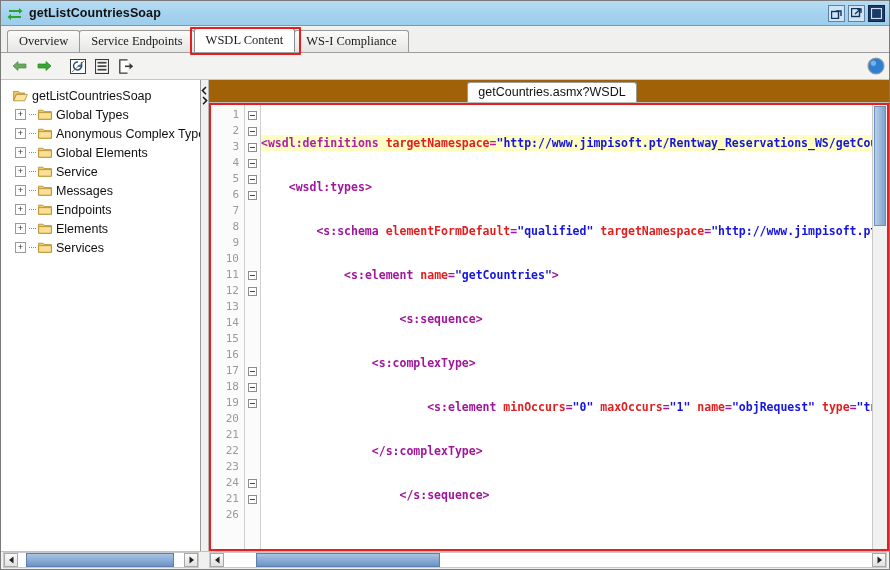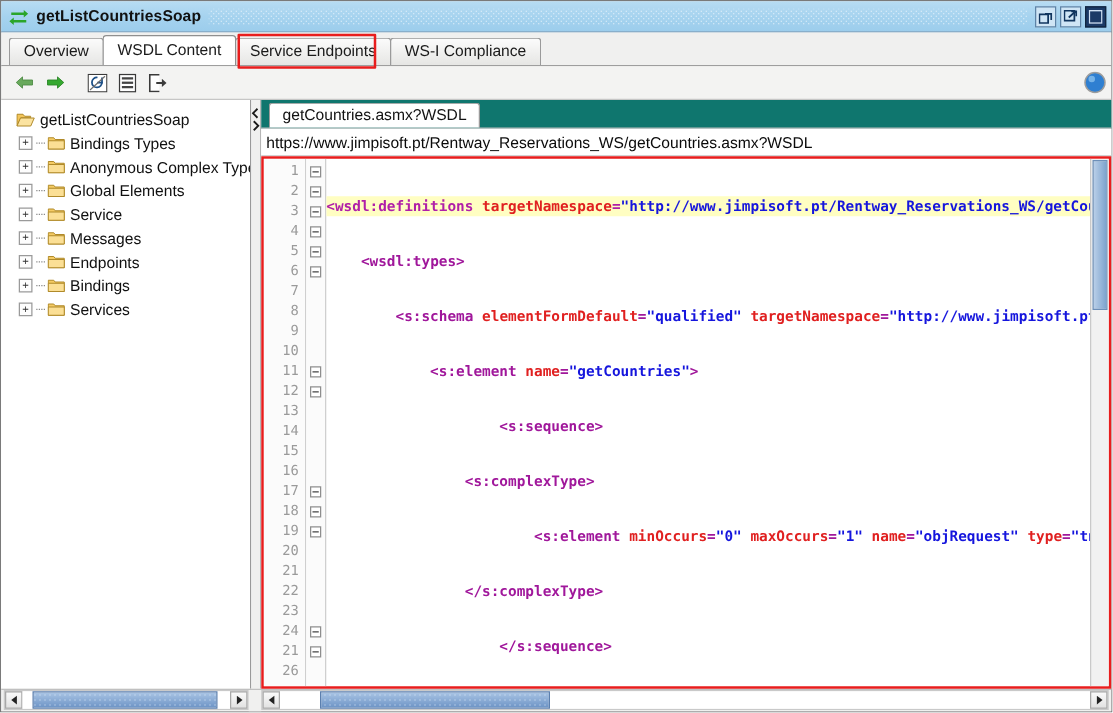--- a/index.html
+++ b/index.html
@@ -59,21 +59,21 @@
     padding-left:6px;border-bottom:1px solid #9e9e9e;
     position:relative;
   }
   .tab{
     height:21px;line-height:21px;padding:0 11px;
     background:linear-gradient(to bottom,#fbfbfb,#e6e6e4);
     border:1px solid #9a9a9a;border-bottom:none;
     border-radius:3px 3px 0 0;
     font-size:12.5px;color:#1a1a1a;white-space:nowrap;
     margin-right:-1px;position:relative;
-    font-family:Liberation Sans, sans-serif;
+    font-family:Liberation Serif, serif;
   }
   .tab.active{
     background:#ffffff;height:23px;line-height:23px;z-index:3;
     border-color:#8f8f8f;
   }
   .tab-highlight{
     position:absolute;border:2px solid #e81d1d;pointer-events:none;
     z-index:9;border-radius:1px;
   }
 
@@ -125,21 +125,21 @@
     width:7px;min-width:7px;background:#f0f0ef;
     display:flex;flex-direction:column;align-items:center;
     padding-top:6px;border-right:1px solid #b6b6b6;
   }
   .splitter svg{display:block;}
 
   
   .rightpane{flex:1 1 auto;display:flex;flex-direction:column;min-width:0;background:#f0f0ef;}
   .doctabstrip{
     height:22px;min-height:22px;display:flex;align-items:flex-end;
-    padding-left:6px;background:#0f766e;border-bottom:1px solid #bcbcbc;
+    padding-left:6px;background:#a16207;border-bottom:1px solid #bcbcbc;justify-content:center;
   }
   .doctab{
     height:19px;line-height:19px;padding:0 10px;background:#fff;
     border:1px solid #9a9a9a;border-bottom:none;border-radius:3px 3px 0 0;
     font-size:12.5px;color:#111;white-space:nowrap;
     font-family:"Liberation Sans", sans-serif;
   }
   .urlbar{
     height:21px;min-height:21px;background:#ffffff;
     display:flex;align-items:center;padding-left:4px;
@@ -261,22 +261,22 @@
       <span class="tbtn tbtn-dark">
         <svg width="11" height="11" viewBox="0 0 11 11">
           <rect x="0.5" y="0.5" width="10" height="10" fill="none" stroke="#cfe0f2" stroke-width="1.2"></rect>
         </svg>
       </span>
     </span>
   </div>
 
   <div class="tabstrip">
     <div class="tab">Overview</div>
+    <div class="tab">Service Endpoints</div>
     <div class="tab active">WSDL Content</div>
-    <div class="tab">Service Endpoints</div>
     <div class="tab">WS-I Compliance</div>
     <div class="tab-highlight" style="left:189px;top:1px;width:107px;height:24px;"></div>
   </div>
 
   <div class="toolbar">
     <span class="tool">
       <svg width="16" height="12" viewBox="0 0 16 12">
         <path d="M14 4 H6 V1.5 L1 6 L6 10.5 V8 H14 Z" fill="#68a95c" stroke="#4d8a44" stroke-width="0.7"></path>
       </svg>
     </span>
@@ -333,21 +333,21 @@
 
         <div class="tnode child">
           <span class="expander">+</span>
           <span class="dots"></span>
           <span class="folder">
             <svg width="14" height="11" viewBox="0 0 14 11">
               <path d="M0.6 1.2 H5 L6.1 2.6 H13.4 V10.2 H0.6 Z" fill="#f5cb64" stroke="#b08a2a" stroke-width="0.8"></path>
               <path d="M0.6 3.6 H13.4 V10.2 H0.6 Z" fill="#fbdf95" stroke="#b08a2a" stroke-width="0.8"></path>
             </svg>
           </span>
-          <span class="label">Bindings Types</span>
+          <span class="label">Global Types</span>
         </div>
 
         <div class="tnode child">
           <span class="expander">+</span>
           <span class="dots"></span>
           <span class="folder">
             <svg width="14" height="11" viewBox="0 0 14 11">
               <path d="M0.6 1.2 H5 L6.1 2.6 H13.4 V10.2 H0.6 Z" fill="#f5cb64" stroke="#b08a2a" stroke-width="0.8"></path>
               <path d="M0.6 3.6 H13.4 V10.2 H0.6 Z" fill="#fbdf95" stroke="#b08a2a" stroke-width="0.8"></path>
             </svg>
@@ -405,21 +405,21 @@
 
         <div class="tnode child">
           <span class="expander">+</span>
           <span class="dots"></span>
           <span class="folder">
             <svg width="14" height="11" viewBox="0 0 14 11">
               <path d="M0.6 1.2 H5 L6.1 2.6 H13.4 V10.2 H0.6 Z" fill="#f5cb64" stroke="#b08a2a" stroke-width="0.8"></path>
               <path d="M0.6 3.6 H13.4 V10.2 H0.6 Z" fill="#fbdf95" stroke="#b08a2a" stroke-width="0.8"></path>
             </svg>
           </span>
-          <span class="label">Bindings</span>
+          <span class="label">Elements</span>
         </div>
 
         <div class="tnode child">
           <span class="expander">+</span>
           <span class="dots"></span>
           <span class="folder">
             <svg width="14" height="11" viewBox="0 0 14 11">
               <path d="M0.6 1.2 H5 L6.1 2.6 H13.4 V10.2 H0.6 Z" fill="#f5cb64" stroke="#b08a2a" stroke-width="0.8"></path>
               <path d="M0.6 3.6 H13.4 V10.2 H0.6 Z" fill="#fbdf95" stroke="#b08a2a" stroke-width="0.8"></path>
             </svg>
@@ -436,21 +436,20 @@
         <path d="M2 11 L5.6 14.6 L2 18.2" fill="none" stroke="#1a1a1a" stroke-width="1.5"></path>
       </svg>
     </div>
 
     <div class="rightpane">
 
       <div class="doctabstrip">
         <div class="doctab">getCountries.asmx?WSDL</div>
       </div>
 
-      <div class="urlbar">https://www.jimpisoft.pt/Rentway_Reservations_WS/getCountries.asmx?WSDL</div>
 
       <div class="editor-wrap">
 
         <div class="gutter">
           <div class="gline">1</div>
           <div class="gline">2</div>
           <div class="gline">3</div>
           <div class="gline">4</div>
           <div class="gline">5</div>
           <div class="gline">6</div>

